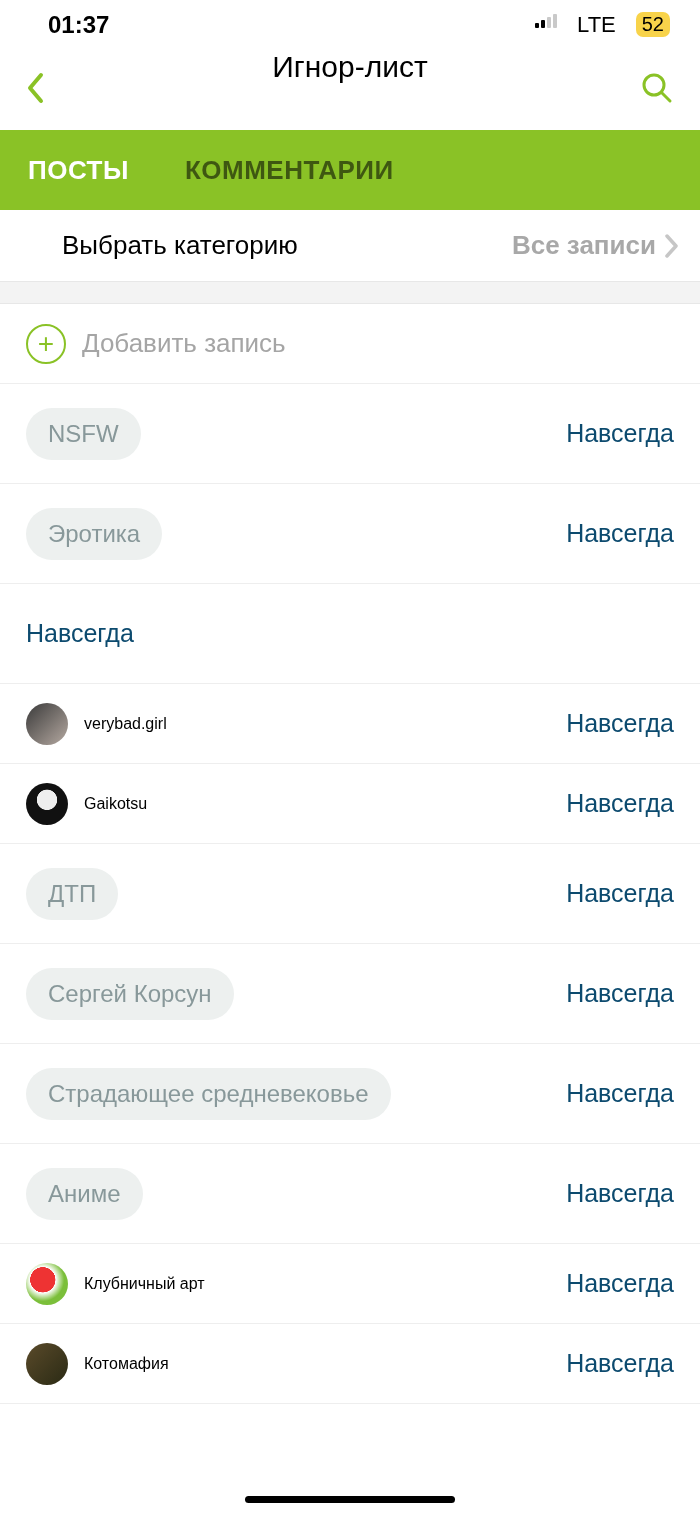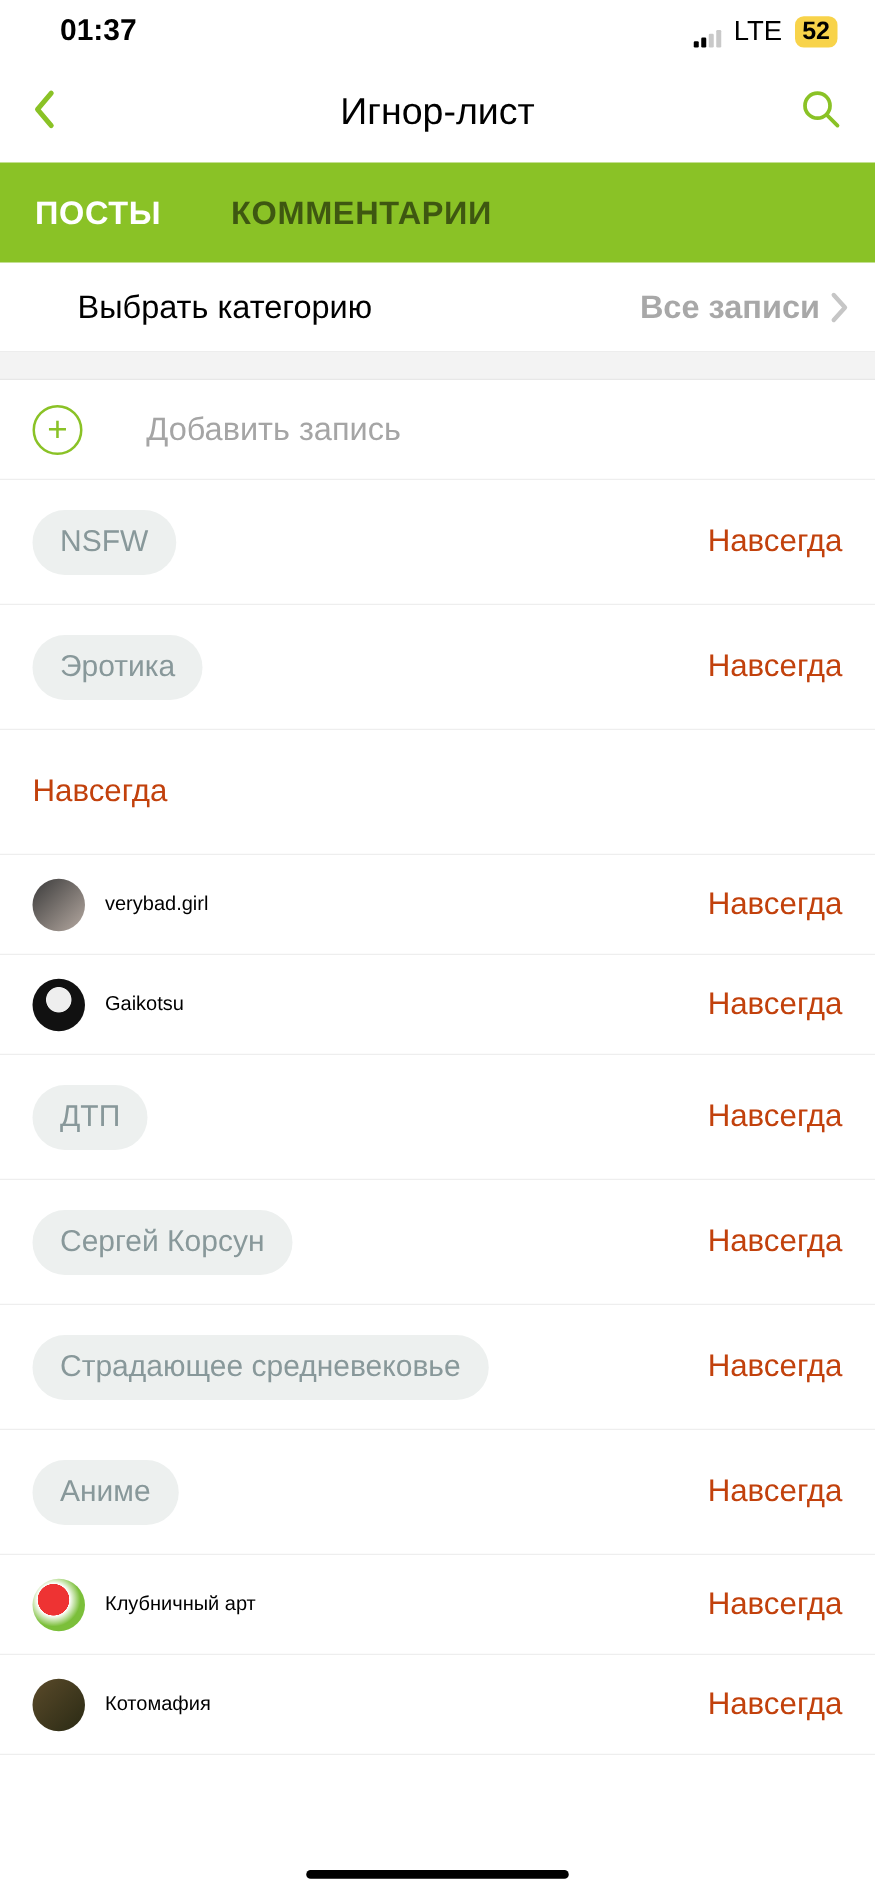--- a/index.html
+++ b/index.html
@@ -14,38 +14,38 @@
   }
   .status-bar {
     height: 50px;
     display: flex;
     align-items: center;
     justify-content: space-between;
     padding: 0 30px 0 48px;
     font-size: 24px;
     font-weight: 600;
   }
-  .status-right { display: flex; align-items: flex-end; gap: 10px; }
+  .status-right { display: flex; align-items: flex-start; gap: 20px; }
   .signal { display: flex; align-items: flex-end; gap: 2px; height: 16px; }
   .signal .bar { width: 4px; background: #c9c9c9; border-radius: 1px; }
   .signal .bar.on { background: #000; }
   .signal .b1{height:5px}.signal .b2{height:8px}.signal .b3{height:11px}.signal .b4{height:14px}
   .lte { font-size: 22px; font-weight: 500; }
   .battery {
     background: #f8d34a;
     border-radius: 7px;
     padding: 1px 6px;
     font-size: 20px;
-    font-weight: 700;
+    font-weight: 400;
   }
 
   .nav {
     height: 80px;
     display: flex;
-    align-items: center;
+    align-items: flex-start;
     justify-content: center;
     position: relative;
     padding: 0 8px;
   }
   .nav-title { font-size: 30px; font-weight: 500; }
   .nav-back {
     position: absolute;
     left: 26px;
     top: 50%;
     transform: translateY(-50%);
@@ -91,21 +91,21 @@
   .gap { height: 22px; background: #f3f3f3; border-bottom:1px solid #e7e7e7; }
 
   .add-row {
     display: flex;
     align-items: center;
     gap: 16px;
     height: 80px;
     padding: 0 26px;
     border-bottom: 1px solid #eeeeee;
   }
-  .add-text { font-size: 26px; color: #a5a5a5; margin-left: 35px; }
+  .add-text { font-size: 26px; color: #a5a5a5; }
   .plus-circle {
     width: 40px; height: 40px;
     border: 2.5px solid #8ac226;
     border-radius: 50%;
     display:flex;align-items:center;justify-content:center;
     color:#8ac226; font-size: 28px; line-height:1; font-weight:400;
   }
 
   .item-row {
     display: flex;
@@ -119,21 +119,21 @@
   .item-left { display:flex; align-items:center; gap: 16px; }
   .pill {
     background: #edf0ef;
     color: #88989a;
     padding: 12px 22px;
     border-radius: 30px;
     font-size: 24px;
     font-weight: 400;
   }
   .user-name { font-size: 16px; font-weight: 400; color:#000; }
-  .duration { font-size: 25px; color:#c2410c; }
+  .duration { font-size: 25px; color:#0c4a6e; }
   .avatar {
     width: 42px; height: 42px; border-radius: 50%;
     background: #555; display:inline-block; flex-shrink:0;
   }
   .avatar.a1{background: linear-gradient(135deg,#3a3a3a,#b5a9a1);}
   .avatar.a2{background: radial-gradient(circle at 50% 40%, #eee 30%, #111 32%);}
   .avatar.a3{background: radial-gradient(circle at 40% 40%, #e33 35%, #fff 36%, #7bbf3a 60%);}
   .avatar.a4{background: linear-gradient(135deg,#5a4a2a,#2a2a14);}
 
   .home-ind {

